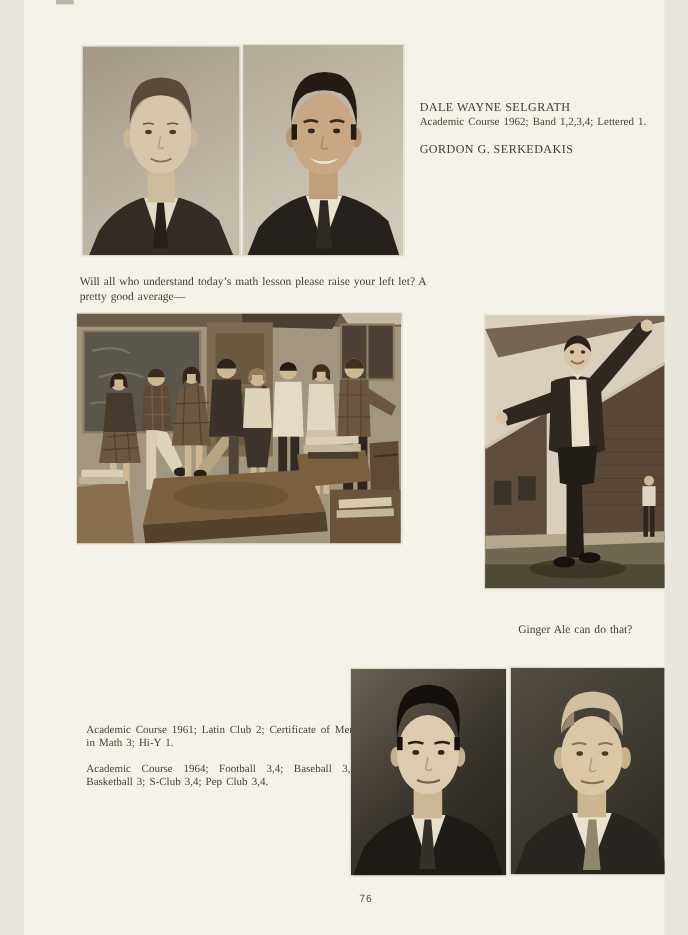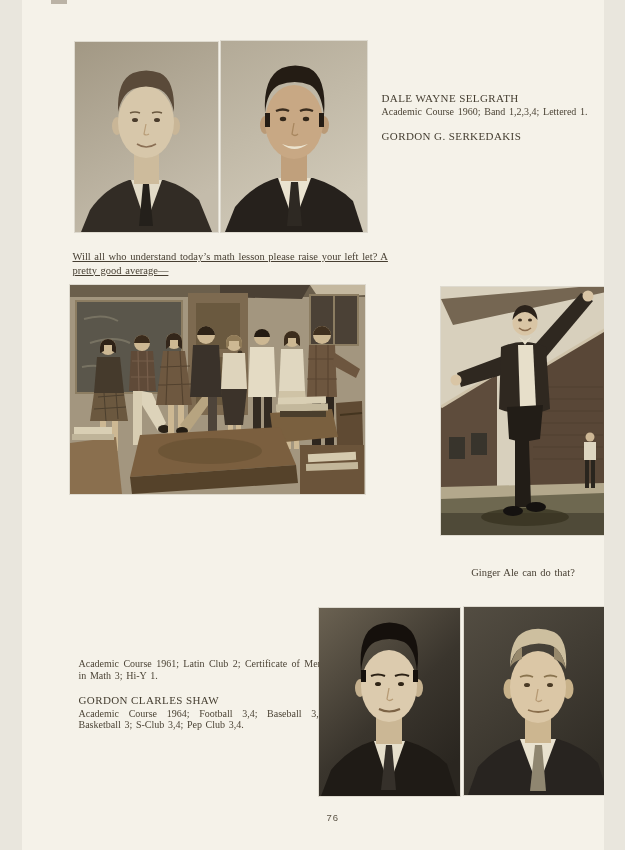--- a/index.html
+++ b/index.html
@@ -76,25 +76,25 @@
       <path d="M79 70 Q85 67 92 70" stroke="#3a2c1e" stroke-width="2.4" fill="none"></path>
       <ellipse cx="62" cy="78" rx="3.2" ry="2.2" fill="#33271a"></ellipse>
       <ellipse cx="85" cy="78" rx="3.2" ry="2.2" fill="#33271a"></ellipse>
       <path d="M73 82 L71 93 Q74 96 77 93" stroke="#a8875f" stroke-width="1.3" fill="none"></path>
       <path d="M61 103 Q73 113 87 103 Q73 108 61 103 Z" fill="#ece4cf"></path>
     </svg>
   </div>
 
   <div class="bio-block" style="left:360px;top:92px;width:236px;">
     <h3 class="bio-name">DALE WAYNE SELGRATH</h3>
-    <p class="bio-detail">Academic Course 1960; Band 1,2,3,4; Lettered 1.</p>
+    <p class="bio-detail">Academic Course 1962; Band 1,2,3,4; Lettered 1.</p>
     <h3 class="bio-name">GORDON G. SERKEDAKIS</h3>
   </div>
 
-  <div class="caption" style="left:51px;top:250px;width:322px;text-decoration:underline;">Will all who understand today’s math lesson please raise your left let? A pretty good average—</div>
+  <div class="caption" style="left:51px;top:250px;width:322px;">Will all who understand today’s math lesson please raise your left let? A pretty good average—</div>
 
   <div class="photo" style="left:48px;top:285px;width:295px;height:209px;">
     <svg viewBox="0 0 295 209" preserveAspectRatio="none">
       <rect width="295" height="209" fill="#a3967f"></rect>
       <rect x="0" y="0" width="295" height="12" fill="#6b5f4c"></rect>
       <polygon points="150,0 240,0 232,14 150,12" fill="#4a4034"></polygon>
       <polygon points="240,0 295,0 295,10 248,12" fill="#c4b89f"></polygon>
       <rect x="6" y="16" width="106" height="92" fill="#5a564b" stroke="#8c7d62" stroke-width="2"></rect>
       <path d="M14 34 q20 -6 34 2 M20 58 q24 -8 40 0 M12 82 q18 -4 30 4" stroke="#948d7a" stroke-width="2" fill="none" opacity=".5"></path>
       <rect x="118" y="8" width="60" height="122" fill="#7d6a50"></rect>
@@ -217,21 +217,20 @@
       <ellipse cx="79" cy="33" rx="2" ry="1.5" fill="#3a2d1f"></ellipse>
       <ellipse cx="89" cy="33" rx="2" ry="1.5" fill="#3a2d1f"></ellipse>
       <polygon points="78,50 84,58 90,50 84,54" fill="#e7dfca"></polygon>
     </svg>
   </div>
 
   <div class="caption caption-center" style="left:424px;top:566px;width:155px;">Ginger Ale can do that?</div>
 
   <div class="bio-block" style="left:57px;top:658px;width:248px;">
     <p class="bio-detail">Academic Course 1961; Latin Club 2; Certificate of Merit in Math 3; Hi-Y 1.</p>
-    <h3 class="bio-name">GORDON CLARLES SHAW</h3>
     <p class="bio-detail">Academic Course 1964; Football 3,4; Baseball 3,4; Basketball 3; S-Club 3,4; Pep Club 3,4.</p>
   </div>
 
   <div class="photo" style="left:297px;top:608px;width:141px;height:188px;">
     <svg viewBox="0 0 141 188" preserveAspectRatio="none">
       <defs>
         <linearGradient id="gC" x1="0" y1="0" x2="0.7" y2="1">
           <stop offset="0" stop-color="#6b6252"></stop>
             <stop offset="0.6" stop-color="#3a352d"></stop>
             <stop offset="1" stop-color="#2a2620"></stop>

